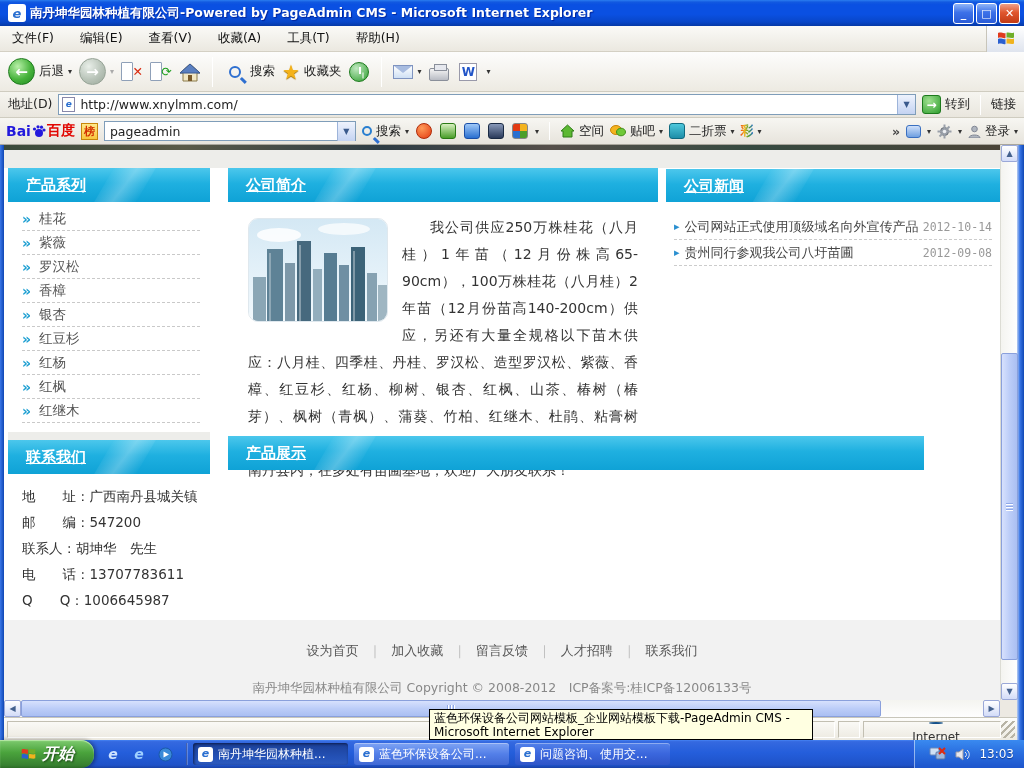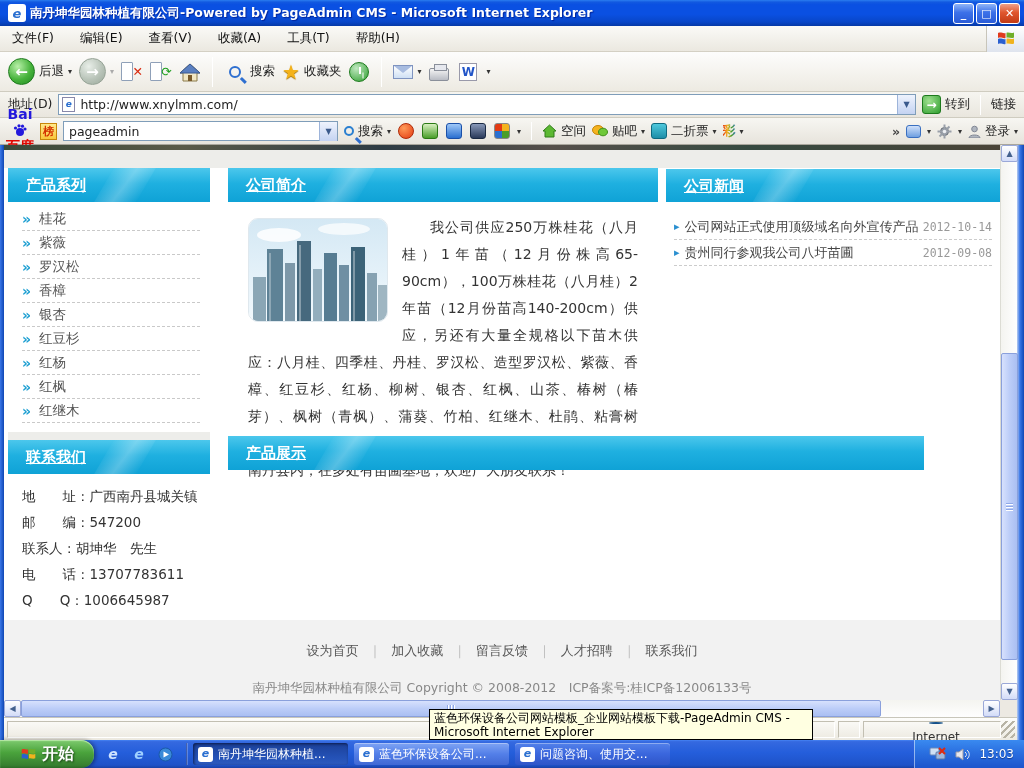--- a/index.html
+++ b/index.html
@@ -60,24 +60,24 @@
   .ddbtn { margin-left:auto; width:18px; height:19px; background:linear-gradient(180deg,#eef3fd,#c4d3f2); border-left:1px solid #9db4da;
     display:flex; align-items:center; justify-content:center; font-size:8px; color:#3a5a8c; }
   .gobtn { display:flex; align-items:center; gap:4px; }
   .goico { width:19px; height:19px; border-radius:3px; background:radial-gradient(circle at 35% 30%,#9fe08f,#2f9e2f); border:1px solid #1d7a1d;
     color:#fff; font-weight:bold; text-align:center; line-height:18px; font-size:12px; }
 
   
   .baidubar { position:absolute; top:118px; left:0; width:1024px; height:27px;
     background:linear-gradient(180deg,#f7f6f2,#e7e4dc); border-bottom:1px solid #a9a69c;
     display:flex; align-items:center; padding:0 6px; gap:6px; font-size:12.5px; color:#222; }
-  .bd-logo { font-weight:bold; font-size:14px; display:flex; align-items:center; gap:1px;flex-direction:column; }
+  .bd-logo { font-weight:bold; font-size:14px; display:flex; align-items:center; gap:1px; }
   .bd-bai { color:#2319dc; } .bd-du { color:#e10600; }
   .bd-badge { width:17px; height:17px; background:linear-gradient(#ffe98a,#f8c63c); border:1px solid #c8860a; color:#d33000; font-size:11px; text-align:center; line-height:16px; font-weight:bold; }
-  .bd-input { width:275px; height:20px; border:1px solid #7f9db9; background:#fff; display:flex; align-items:center; padding-left:5px; }
+  .bd-input { width:252px; height:20px; border:1px solid #7f9db9; background:#fff; display:flex; align-items:center; padding-left:5px; }
   .sq { width:16px; height:16px; border-radius:3px; display:inline-block; }
   .bd-ic { display:flex; align-items:center; justify-content:center; width:18px; height:18px; }
   .right-tools { margin-left:auto; display:flex; align-items:center; gap:6px; }
 
   
   .edgeL,.edgeR { position:absolute; width:4px; background:linear-gradient(90deg,#3a77e8,#0f47b4); }
   .edgeR { width:7px; background:linear-gradient(90deg,#b8ccf0,#3a77e8 40%,#0f47b4); }
 
   
   .page { position:absolute; top:145px; left:4px; width:996px; height:555px; background:#fff; overflow:hidden; }
@@ -145,21 +145,21 @@
   
   .tooltip { position:absolute; left:429px; top:709px; width:384px; height:31px; background:#ffffe1; border:1px solid #000;
     font-size:12px; line-height:14px; padding:1px 4px; color:#000; z-index:60; }
 
   
   .taskbar { position:absolute; top:740px; left:0; width:1024px; height:28px;
     background:linear-gradient(180deg,#4584f4 0%,#3569e0 6%,#245edb 45%,#1f52c8 90%,#1941a5 100%); display:flex; align-items:center; }
   .startbtn { width:94px; height:28px; border-radius:0 13px 13px 0;
     background:linear-gradient(180deg,#7ecb6f 0%,#4aa33c 45%,#378030 90%,#2c6b26 100%);
     box-shadow:inset 0 1px 1px #b8e8a8, 2px 0 4px rgba(0,0,0,.4); display:flex; align-items:center; justify-content:center; gap:5px;
-    color:#fff; font-weight:bold; font-size:16px; text-shadow:1px 1px 2px #1e4a18; }
+    color:#fff; font-weight:bold; font-style:italic; font-size:16px; text-shadow:1px 1px 2px #1e4a18; }
   .ql { display:flex; align-items:center; gap:8px; padding:0 10px; }
   .qlico { width:18px; height:18px; display:flex; align-items:center; justify-content:center; font-weight:bold; font-style:italic; color:#fff; font-size:14px; }
   .tbsep { width:2px; height:22px; background:rgba(255,255,255,.25); border-left:1px solid rgba(0,0,40,.3); margin:0 2px; }
   .task { width:155px; height:22px; border-radius:3px; margin:0 3px; display:flex; align-items:center; gap:5px; padding:0 5px;
     color:#fff; font-size:12px; white-space:nowrap; overflow:hidden;
     background:linear-gradient(180deg,#5381ea,#3a66dd 50%,#2f55c8); box-shadow:inset 0 1px 0 rgba(255,255,255,.35); }
   .task.active { background:linear-gradient(180deg,#1c4098,#2350b4 60%,#2c5ac0); box-shadow:inset 1px 1px 3px rgba(0,0,20,.6); }
   .task.hover { background:linear-gradient(180deg,#7fa4f4,#537fe8 50%,#4068d4); }
   .task .tie { width:15px; height:15px; background:#fff; border-radius:3px; color:#2a6fd0; font-weight:bold; font-style:italic; font-size:11px; text-align:center; line-height:14px; flex:none; }
   .tray { margin-left:auto; height:28px; display:flex; align-items:center; gap:8px; padding:0 10px 0 14px;

